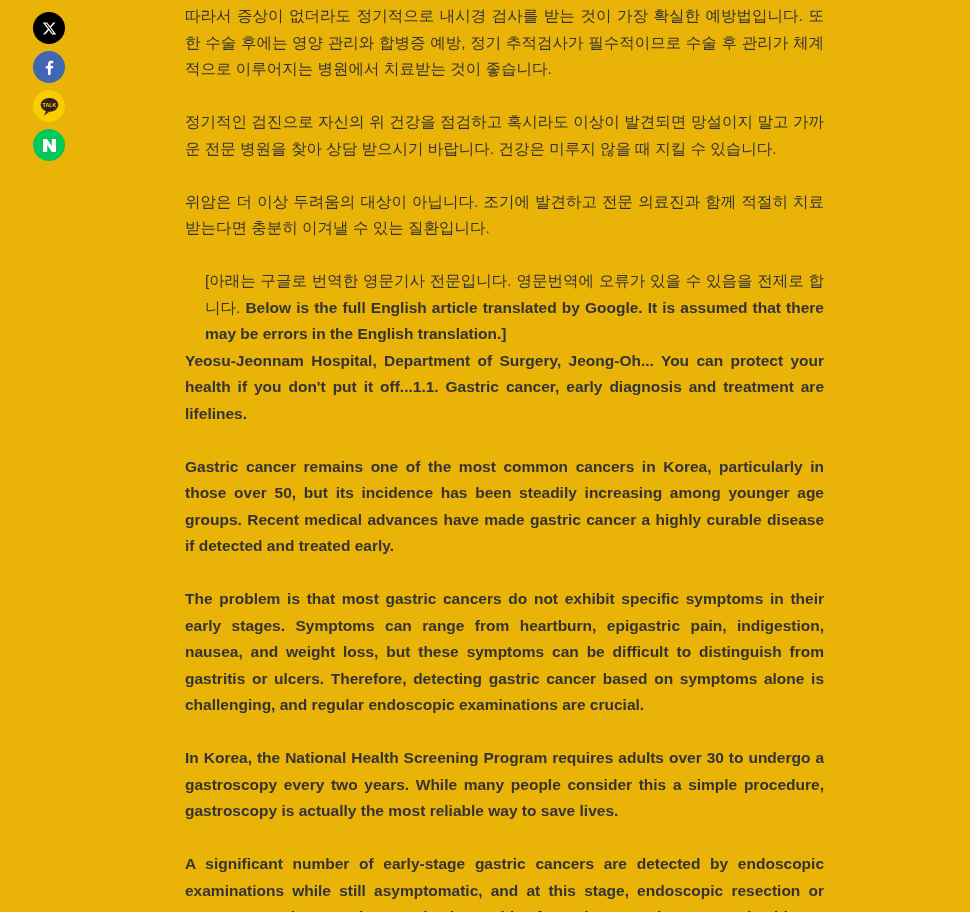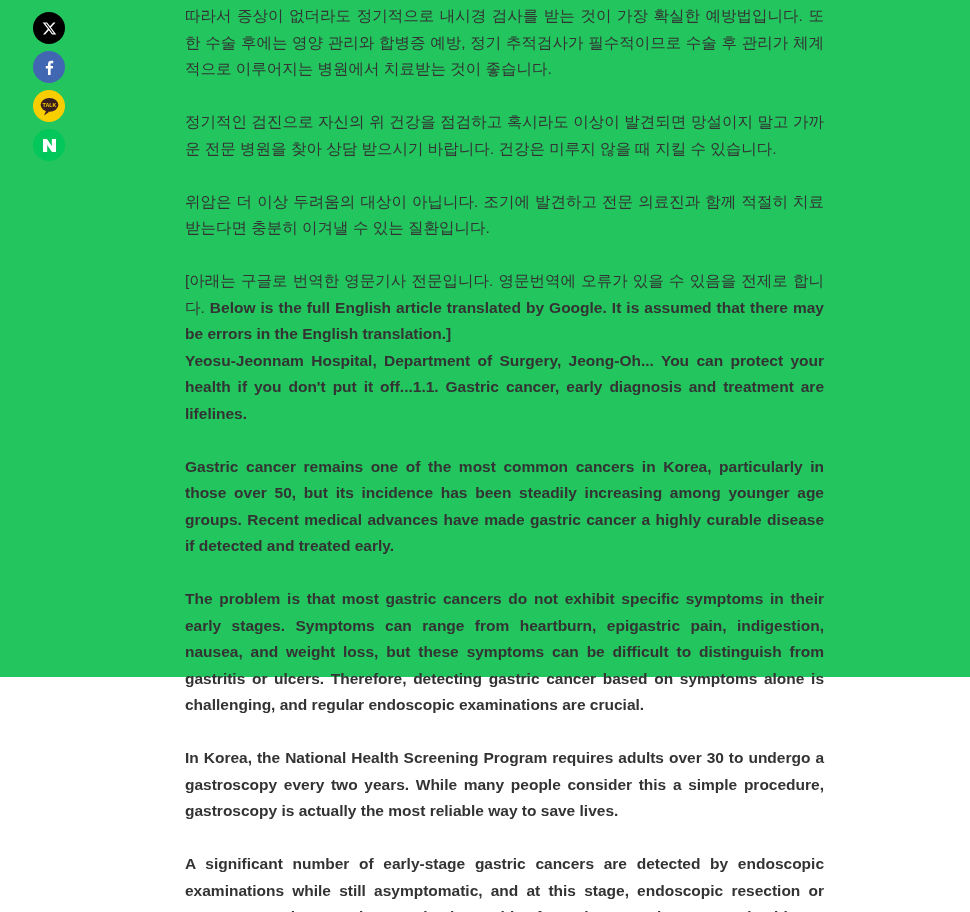--- a/index.html
+++ b/index.html
@@ -3,21 +3,21 @@
 <meta charset="utf-8">
 <style>
   * { box-sizing: border-box; }
   html, body {
     margin: 0; padding: 0;
     width: 970px; height: 912px;
     background: #ffffff;
     font-family: "Liberation Sans", sans-serif;
     overflow: hidden;
   }
-  .page { position: relative; width: 970px; height: 677px; background: #22c55e; }
+  .page { position: relative; width: 970px; height: 912px; background: #eab308; }
 
   
   .share-rail {
     position: absolute; left: 33px; top: 12px;
     display: flex; flex-direction: column; gap: 7px;
   }
   .share-btn {
     width: 32px; height: 32px; border-radius: 50%;
     display: flex; align-items: center; justify-content: center;
     cursor: pointer; text-decoration: none;
@@ -26,21 +26,21 @@
 
   
   .content {
     position: absolute; left: 185px; top: 3px; width: 639px;
     color: #333333;
     font-size: 15.5px; line-height: 26.5px;
     text-align: justify;
     word-wrap: break-word;
   }
   .para { margin: 0 0 26.5px 0; }
-  .para.no-gap { margin-bottom: 0; }
+  .para.no-gap { margin-bottom: 0; margin-left: 20px; }
   .bold { font-weight: 700; }
 </style>
 </head>
 <body>
 
 <div class="page">
 
   <div class="share-rail">
 
     <a class="share-btn" style="background-color: rgb(0, 0, 0);">

